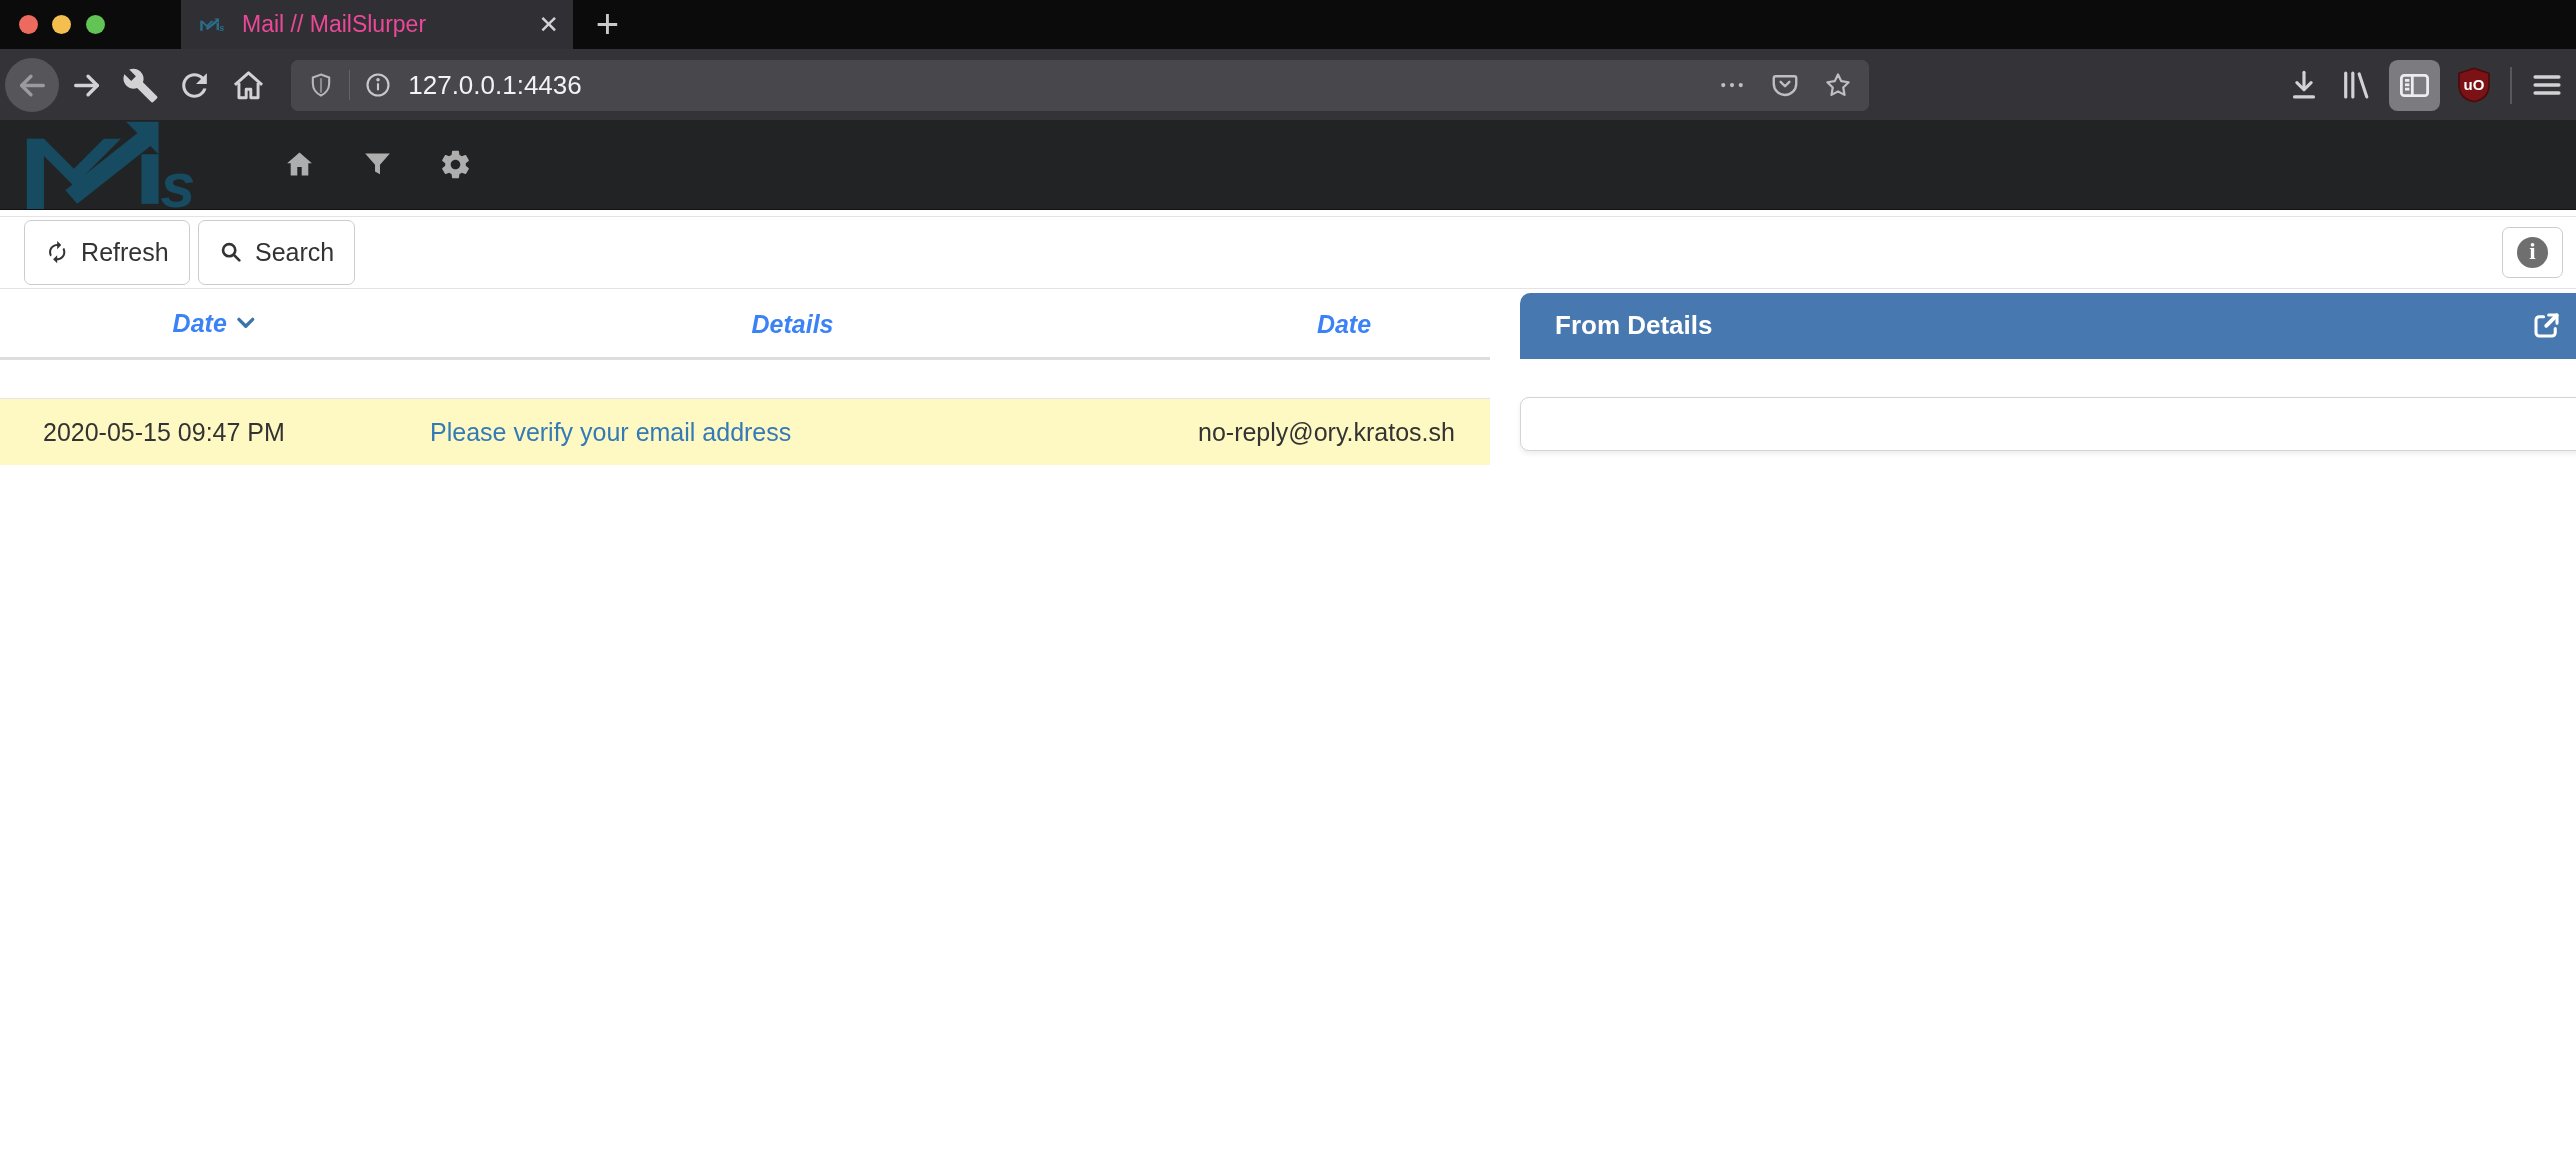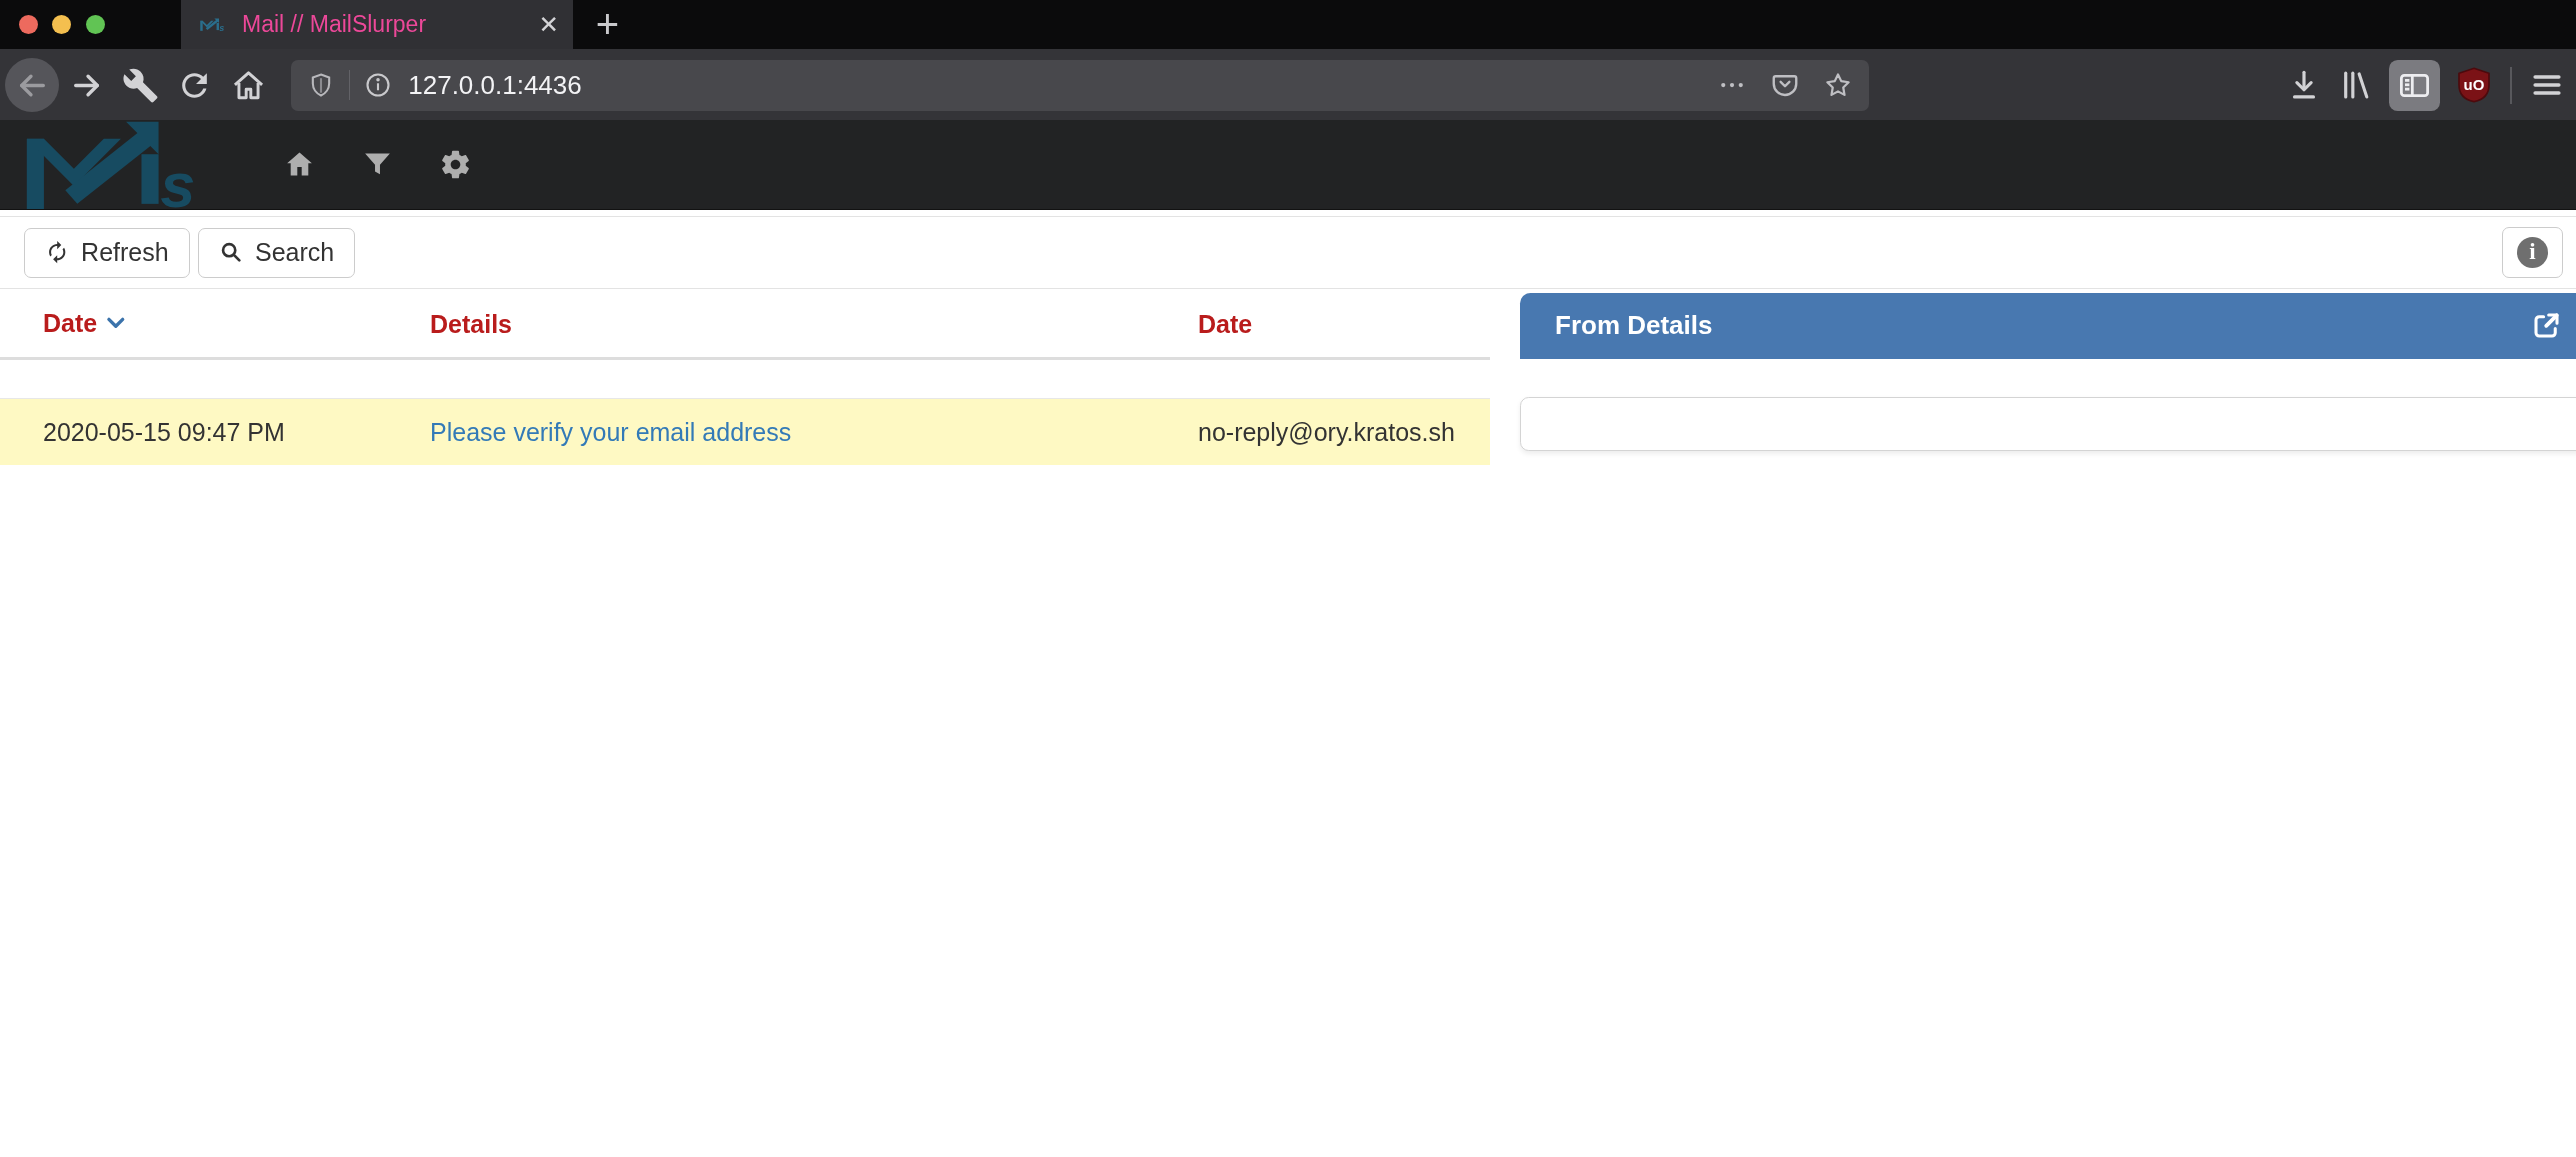--- a/index.html
+++ b/index.html
@@ -37,33 +37,33 @@
   .toolbar-divider { width:1.7px; height:37px; background:#58585c; margin:0 15.7px; }
 
   
   .ms-header { position:absolute; left:0; top:120px; width:100%; height:90px; background:#222324; border-bottom:1.7px solid #121212; display:flex; align-items:center; }
   .ms-logo { margin-left:23px; width:201px; height:89px; flex:none; }
   .ms-nav-ic { width:38px; height:38px; margin-left:40px; color:#aeaeae; display:flex; align-items:center; justify-content:center; flex:none; }
   .ms-nav-ic svg { width:33px; height:33px; }
 
   
   .action-bar { position:absolute; left:0; top:216px; width:100%; height:73px; background:#fff; border-top:1.7px solid #e3e3e3; border-bottom:1.7px solid #e3e3e3; display:flex; align-items:center; }
-  .btn { height:50px; background:#fff; border:1.7px solid #ccc; border-radius:7px; display:inline-flex; align-items:center; gap:11.3px; padding:0 20px; font-size:25px; color:#333; cursor:default; }
+  .btn { height:65px; background:#fff; border:1.7px solid #ccc; border-radius:7px; display:inline-flex; align-items:center; gap:11.3px; padding:0 20px; font-size:25px; color:#333; cursor:default; }
   .btn svg { width:24.4px; height:24.4px; flex:none; }
   .btn-refresh { margin-left:24.4px; }
   .btn-search { margin-left:8.7px; }
   .btn-info { position:absolute; right:13px; top:9.6px; width:61px; height:51px; padding:0; justify-content:center; display:inline-flex; align-items:center; background:#fff; border:1.7px solid #ccc; border-radius:7px; }
   .circle-i { width:31px; height:31px; border-radius:50%; background:#6f6f6f; color:#fff; font-size:23px; font-weight:bold; display:flex; align-items:center; justify-content:center; font-family:"Liberation Serif","DejaVu Serif",serif; }
 
   
   .page { position:absolute; left:0; top:289px; right:0; bottom:0; background:#fff; }
   .mail-table { position:absolute; left:0; top:3.5px; width:1490px; border-collapse:collapse; table-layout:fixed; }
   .mail-table col.c1 { width:387px; }
   .mail-table col.c2 { width:768px; }
-  .mail-table th { text-align:left; font-size:25px; font-weight:bold; color:#b91c1c; padding:16.6px 0 16.6px 43px; border-bottom:3.5px solid #ddd; white-space:nowrap; }
+  .mail-table th { text-align:center; font-size:25px; font-weight:bold; color:#3b82f6; padding:16.6px 0 16.6px 43px; border-bottom:3.5px solid #ddd; white-space:nowrap;font-style:italic; }
   .sort-chevron { display:inline-block; vertical-align:-2.6px; margin-left:7px; }
   .row-empty td { height:40px; border-bottom:1.7px solid #e7e7e7; }
   .row-data td { background:#fef9c3; padding:18.3px 0 18.3px 43px; font-size:25px; color:#333; white-space:nowrap; }
   .subject-link { color:#337ab7; text-decoration:none; }
 
   .details-panel { position:absolute; left:1520px; top:3.5px; right:-12.2px; }
   .panel-header { position:relative; height:66px; background:#4878b0; border-radius:10.5px 10.5px 0 0; display:flex; align-items:center; padding-left:35px; color:#fff; font-size:26px; font-weight:bold; }
   .ext-icon { position:absolute; right:24.4px; top:15.7px; width:35px; height:35px; color:#fff; }
   .panel-body-box { margin-top:38px; height:54px; background:#fff; border:1.7px solid #d4d4d4; border-radius:8.7px; box-shadow:0 2.6px 5.2px rgba(0,0,0,0.07); }
 </style>

